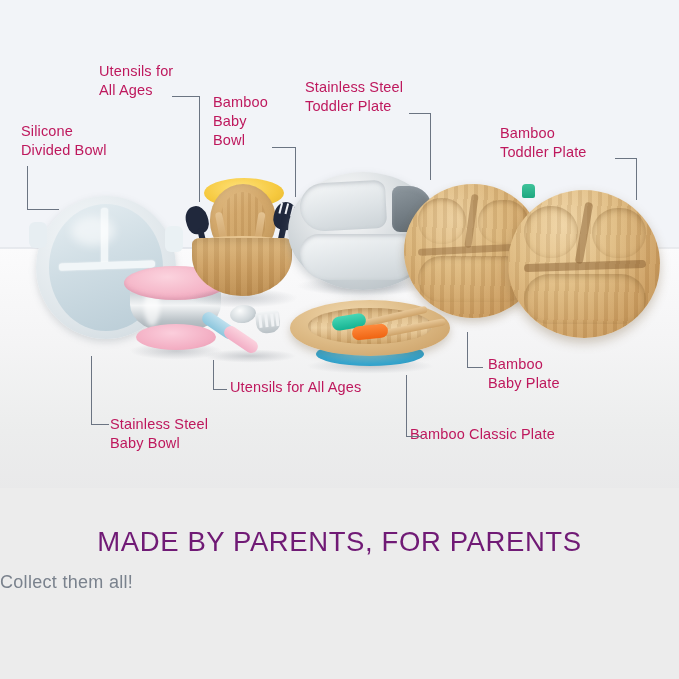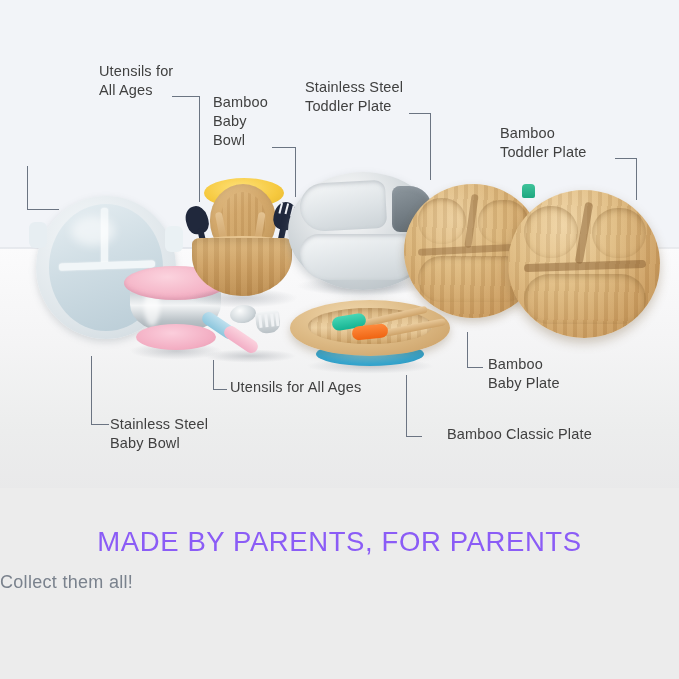--- a/index.html
+++ b/index.html
@@ -14,21 +14,21 @@
 
   
   .bg-upper{position:absolute;left:0;top:0;width:679px;height:252px;background:#f2f4f8;}
   .bg-surface{position:absolute;left:0;top:248px;width:679px;height:244px;
     background:linear-gradient(180deg,#fbfbfc 0%,#f5f5f6 35%,#eceded 75%,#e9e9ea 100%);}
   .bg-lower{position:absolute;left:0;top:488px;width:679px;height:191px;background:#ececec;}
   .horizon{position:absolute;left:0;top:247px;width:679px;height:2px;
     background:linear-gradient(90deg,#e3e6eb,#dde1e7 45%,#e6e8ec);opacity:.8;}
 
   
-  .lbl{position:absolute;color:#404040;font-size:14.5px;line-height:19px;
+  .lbl{position:absolute;color:#be185d;font-size:14.5px;line-height:19px;
        letter-spacing:.15px;white-space:pre-line;font-weight:400;}
 
   
   .leader{position:absolute;}
   .leader i{position:absolute;background:#6b7482;display:block;}
   .leader .v{width:1.2px;}
   .leader .h{height:1.2px;}
 
   
   .prod{position:absolute;}
@@ -173,21 +173,21 @@
   #utensils-front .hblue{position:absolute;left:0px;top:14px;width:38px;height:13px;border-radius:8px;
      background:linear-gradient(180deg,#bfe0ee,#8cc6dd);transform:rotate(34deg);}
   #utensils-front .forkhead{position:absolute;left:56px;top:6px;width:24px;height:22px;
      background:linear-gradient(180deg,#f4f6f7,#b9c1c6);border-radius:4px 4px 10px 10px;transform:rotate(-6deg);}
   #utensils-front .forkhead i{position:absolute;top:3px;width:2.5px;height:13px;background:#f0f2f4;}
   #utensils-front .hpink{position:absolute;left:22px;top:28px;width:38px;height:13px;border-radius:8px;
      background:linear-gradient(180deg,#fbd2de,#f2aec5);transform:rotate(34deg);}
   #utensils-front .shadow{left:2px;top:44px;width:96px;height:14px;}
 
   
-  .headline{position:absolute;left:0;width:679px;text-align:center;color:#8b5cf6;
+  .headline{position:absolute;left:0;width:679px;text-align:center;color:#701a75;
      font-size:27.5px;letter-spacing:.6px;font-weight:400;}
   .subline{position:absolute;left:0;width:679px;text-align:left;color:#7a828d;
      font-size:18px;letter-spacing:.3px;font-weight:400;}
 </style>
 </head>
 <body>
 
 <div id="stage">
 
   <div class="bg-upper"></div>
@@ -281,20 +281,22 @@
     <div class="forkhead">
       <i style="left:3px;"></i>
       <i style="left:9px;"></i>
       <i style="left:15px;"></i>
       <i style="left:20px;"></i>
     </div>
     <div class="hblue"></div>
     <div class="hpink"></div>
   </div>
 
+  <div class="lbl" style="left:21px;top:122px;">Silicone
+Divided Bowl</div>
   <div class="leader" style="left:27px;top:166px;width:40px;height:44px;">
     <i class="v" style="left:0;top:0;height:44px;"></i>
     <i class="h" style="left:0;top:42.8px;width:32px;"></i>
   </div>
 
   <div class="lbl" style="left:99px;top:62px;">Utensils for
 All Ages</div>
   <div class="leader" style="left:172px;top:96px;width:42px;height:106px;">
     <i class="h" style="left:0;top:0;width:28px;"></i>
     <i class="v" style="left:26.8px;top:0;height:106px;"></i>
@@ -335,21 +337,21 @@
     <i class="h" style="left:0;top:28.8px;width:14px;"></i>
   </div>
 
   <div class="lbl" style="left:488px;top:355px;">Bamboo
 Baby Plate</div>
   <div class="leader" style="left:467px;top:332px;width:24px;height:36px;">
     <i class="v" style="left:0;top:0;height:36px;"></i>
     <i class="h" style="left:0;top:34.8px;width:16px;"></i>
   </div>
 
-  <div class="lbl" style="left:447px;top:425px;">Bamboo Classic Plate</div>
+  <div class="lbl" style="left:410px;top:425px;">Bamboo Classic Plate</div>
   <div class="leader" style="left:406px;top:375px;width:24px;height:62px;">
     <i class="v" style="left:0;top:0;height:62px;"></i>
     <i class="h" style="left:0;top:60.8px;width:16px;"></i>
   </div>
 
   <div class="headline" style="top:526px;">MADE BY PARENTS, FOR PARENTS</div>
   <div class="subline" style="top:572px;">Collect them all!</div>
 
 </div>
 

